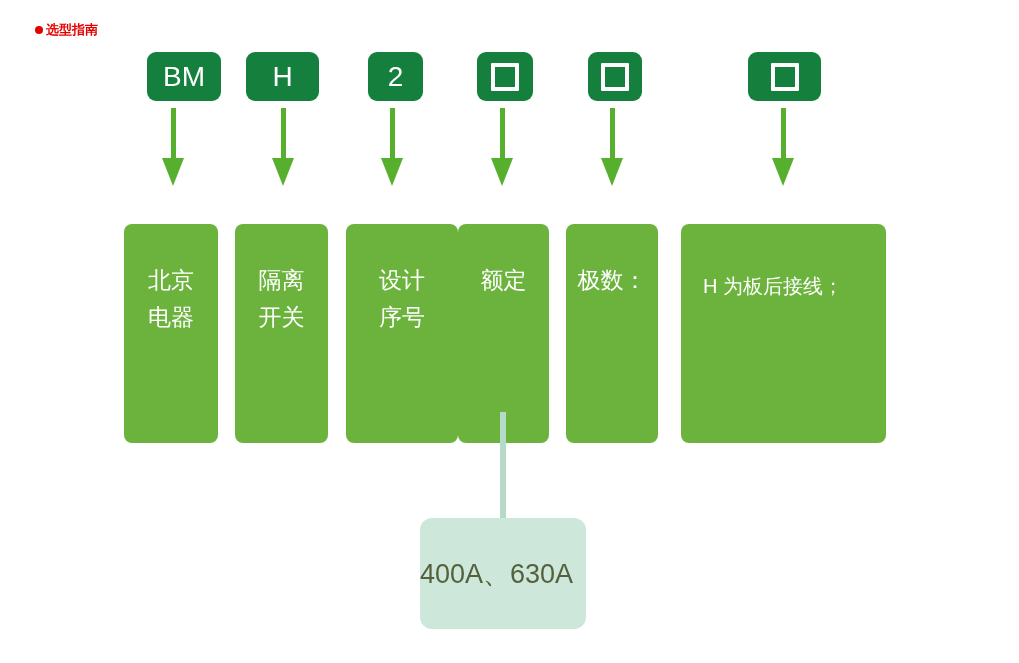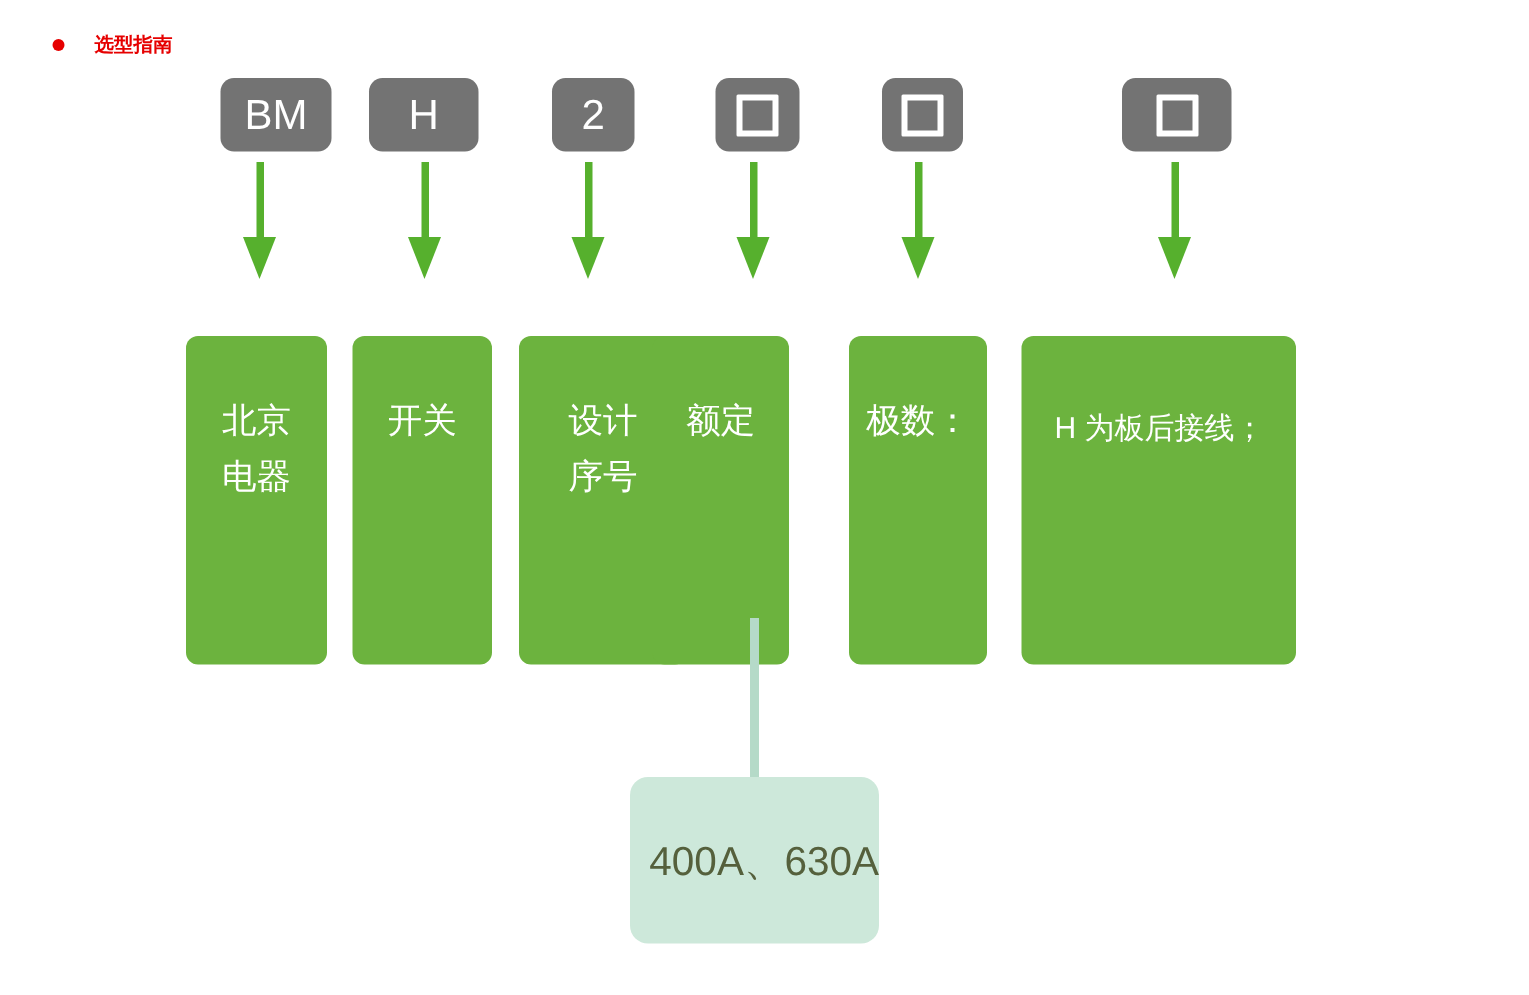--- a/index.html
+++ b/index.html
@@ -12,38 +12,38 @@
     overflow: hidden;
   }
 
   
   .header {
     position: absolute;
     left: 35px;
     top: 21px;
     display: flex;
     align-items: center;
-    gap: 20px;
+    gap: 3px;
     color: #e60000;
     font-size: 13px;
     font-weight: bold;
   }
   .bullet {
     width: 8px; height: 8px;
     border-radius: 50%;
     background: #e60000;
     flex: 0 0 auto;
   }
 
   
   .code-box {
     position: absolute;
     top: 52px;
     height: 49px;
-    background: #737373;
+    background: #15803d;
     border-radius: 9px;
     color: #ffffff;
     display: flex;
     align-items: center;
     justify-content: center;
     font-size: 28px;
     line-height: 1;
   }
   .square-glyph {
     width: 20px; height: 20px;
@@ -102,21 +102,21 @@
   .callout-box {
     position: absolute;
     left: 420px; top: 518px;
     width: 166px; height: 111px;
     background: #cde8da;
     border-radius: 12px;
     color: #55603c;
     font-size: 27px;
     display: flex;
     align-items: center;
-    justify-content: flex-end;
+    justify-content: flex-start;
   }
 </style>
 </head>
 <body>
 
 <div class="canvas">
 
   <div class="header">
     <span class="bullet"></span>
     <span>选型指南</span>
@@ -164,33 +164,34 @@
   <div class="arrow" style="left:783px;">
     <div class="arrow-stem"></div>
     <div class="arrow-head"></div>
   </div>
 
   <div class="desc-box" style="left:124px; width:94px;">
     <div>北京</div>
     <div>电器</div>
   </div>
   <div class="desc-box" style="left:235px; width:93px;">
+    <div>隔离</div>
     <div>开关</div>
   </div>
   <div class="desc-box" style="left:346px; width:112px;">
     <div>设计</div>
     <div>序号</div>
   </div>
-  <div class="desc-box" style="left:435px; width:91px;">
+  <div class="desc-box" style="left:458px; width:91px;">
     <div>额定</div>
   </div>
   <div class="desc-box" style="left:566px; width:92px;">
     <div>极数：</div>
   </div>
-  <div class="desc-box wide" style="left:681px; width:183px;">
+  <div class="desc-box wide" style="left:681px; width:205px;">
     <div>H 为板后接线；</div>
   </div>
 
   <div class="callout-line"></div>
   <div class="callout-box">
     <span>400A、630A</span>
   </div>
 
 </div>
 

